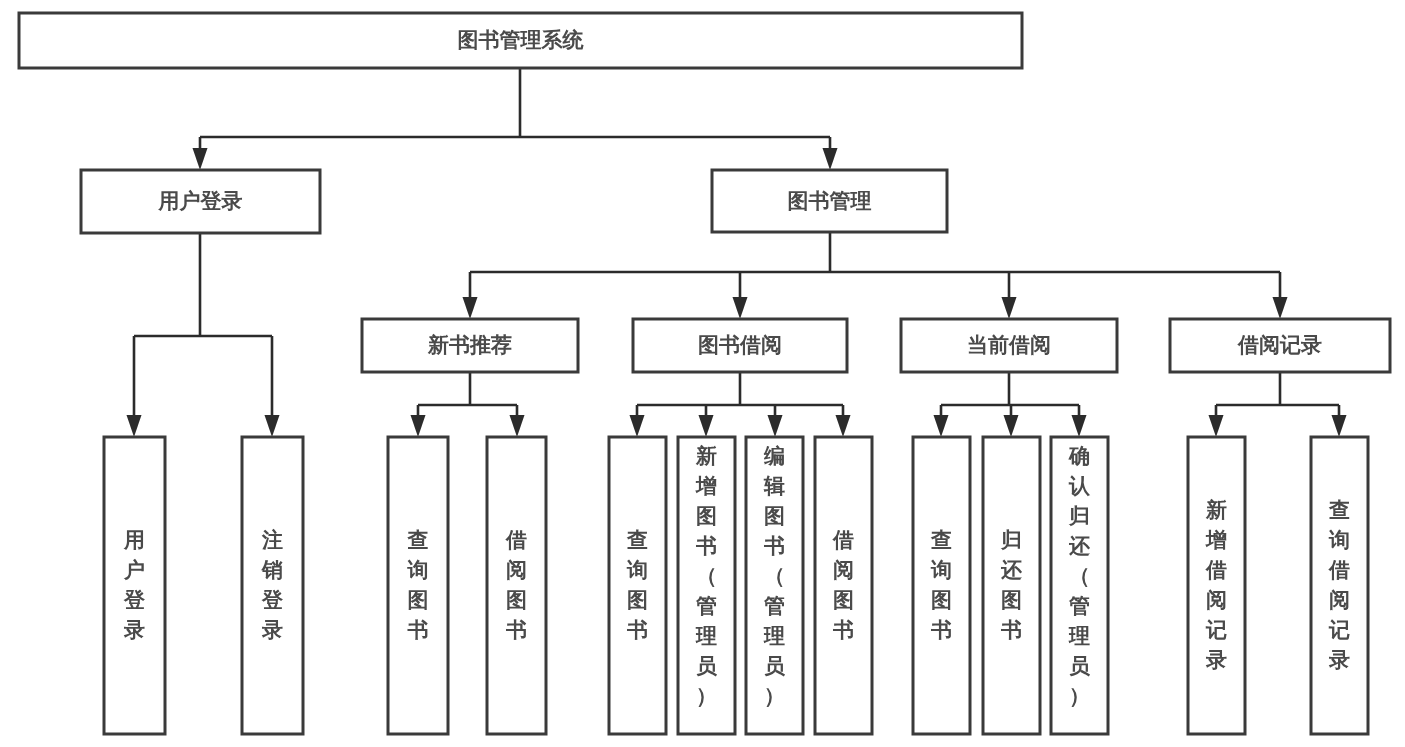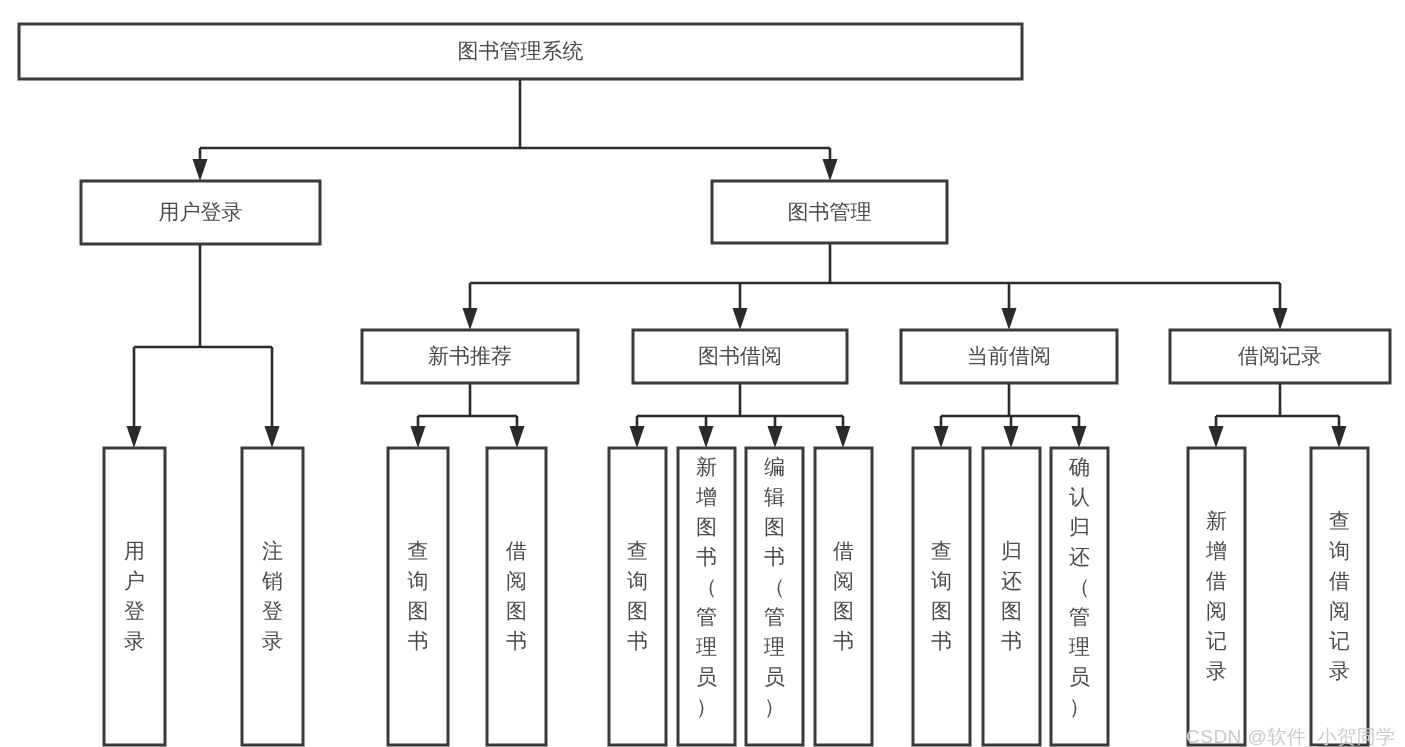--- a/index.html
+++ b/index.html
@@ -11,23 +11,24 @@
   body {
     width: 1405px;
     height: 747px;
     font-family: "Liberation Sans", "DejaVu Sans", sans-serif;
     position: relative;
     overflow: hidden;
   }
   #diagram-root {
     position: absolute;
     left: 0;
-    top: 11px;
+    top: 0;
     width: 1405px;
     height: 687px;
+    font-weight: bold;
   }
   svg.diagram-canvas {
     display: block;
     width: 1405px;
     height: 747px;
   }
   .node-box {
     fill: #ffffff;
     stroke: #3a3a3a;
     stroke-width: 3;
@@ -214,14 +215,13 @@
         <g>
           <rect class="node-box" x="1188" y="437" width="57" height="297"></rect>
           <text class="node-label-v" x="1216.5" y="516.5"><tspan x="1216.5" dy="0">新</tspan><tspan x="1216.5" dy="30">增</tspan><tspan x="1216.5" dy="30">借</tspan><tspan x="1216.5" dy="30">阅</tspan><tspan x="1216.5" dy="30">记</tspan><tspan x="1216.5" dy="30">录</tspan></text>
         </g>
         <g>
           <rect class="node-box" x="1311" y="437" width="57" height="297"></rect>
           <text class="node-label-v" x="1339.5" y="516.5"><tspan x="1339.5" dy="0">查</tspan><tspan x="1339.5" dy="30">询</tspan><tspan x="1339.5" dy="30">借</tspan><tspan x="1339.5" dy="30">阅</tspan><tspan x="1339.5" dy="30">记</tspan><tspan x="1339.5" dy="30">录</tspan></text>
         </g>
       </g>
   </svg>
-  <div class="watermark-text">CSDN @软件_小贺同学</div>
 </div>
 
 </body></html>

